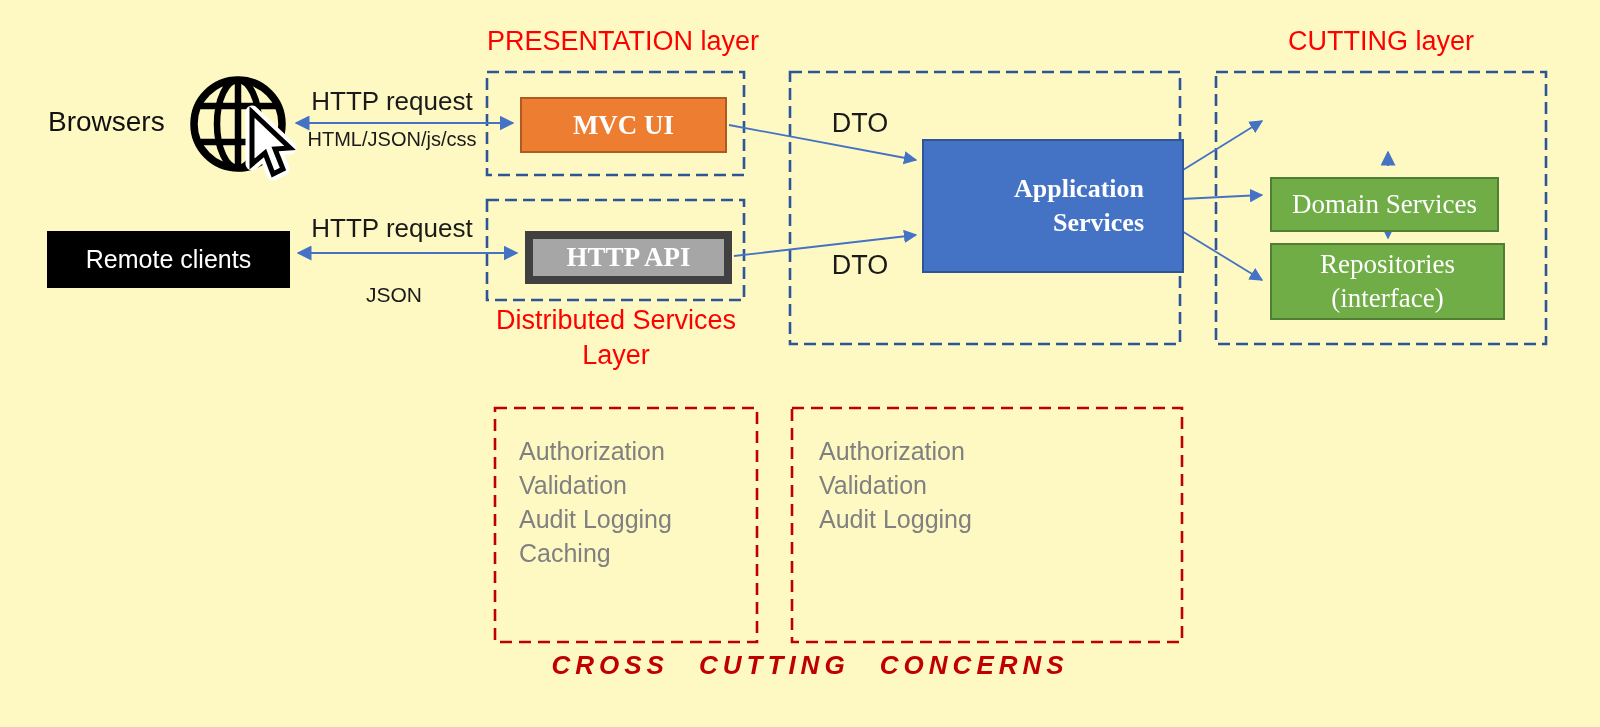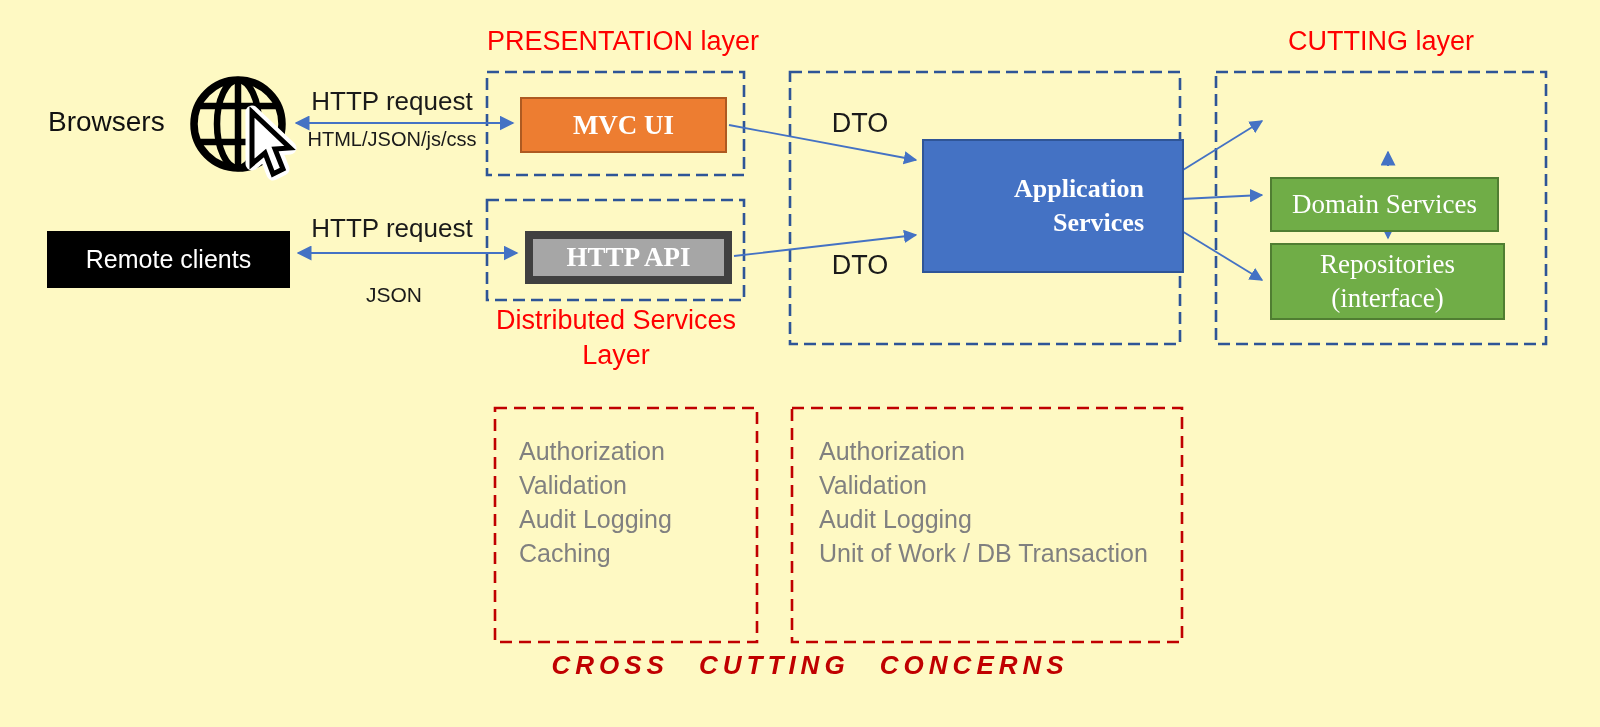--- a/index.html
+++ b/index.html
@@ -92,17 +92,16 @@
   <div class="abs cc-list" style="left:519px;top:434px;">
       <div>Authorization</div>
       <div>Validation</div>
       <div>Audit Logging</div>
       <div>Caching</div>
     </div>
   <div class="abs cc-list" style="left:819px;top:434px;">
       <div>Authorization</div>
       <div>Validation</div>
       <div>Audit Logging</div>
-      <div>Unit of Work / DB Transaction</div>
     </div>
   <div class="abs cc-title" style="left:490px;top:650px;width:640px;">CROSS CUTTING CONCERNS</div>
 
 </div>
 
 </body></html>

